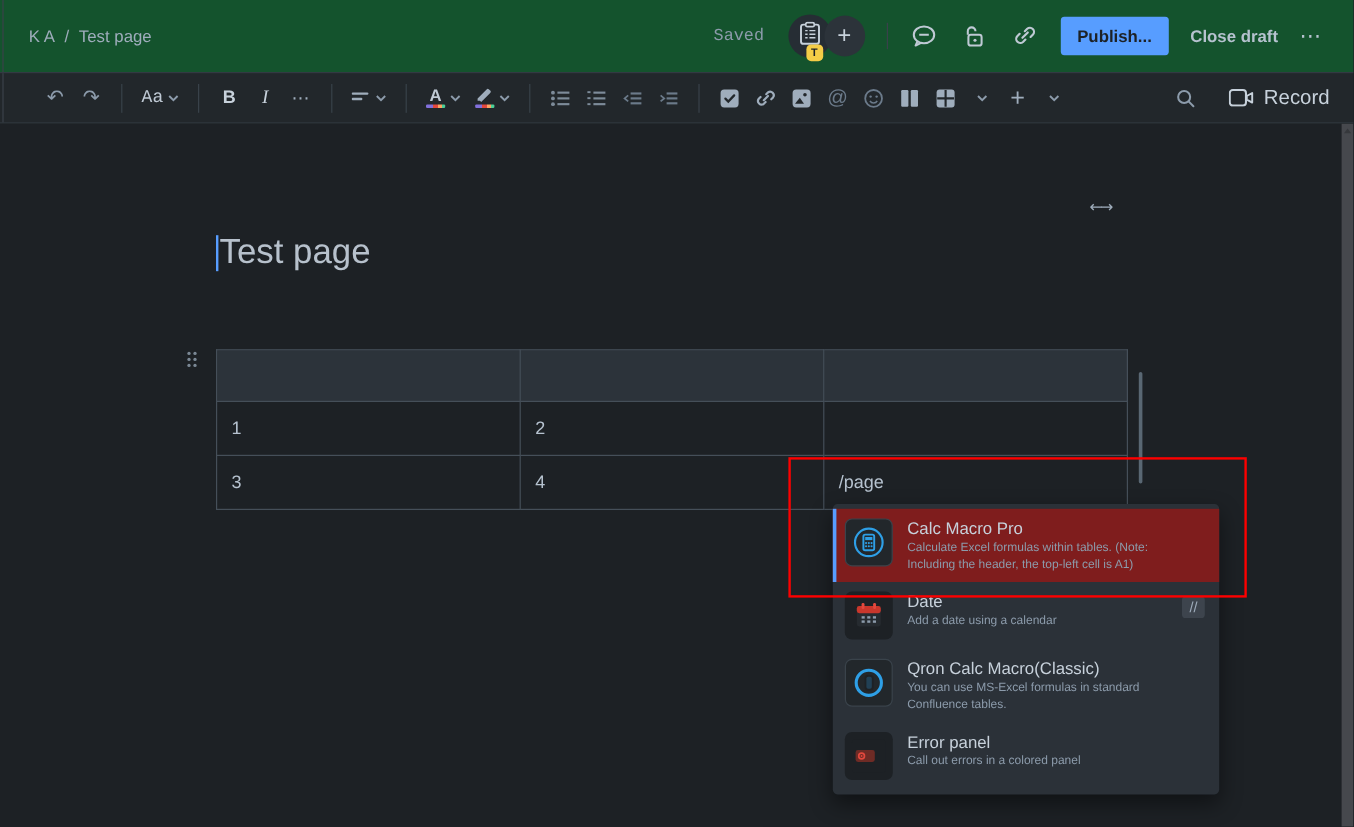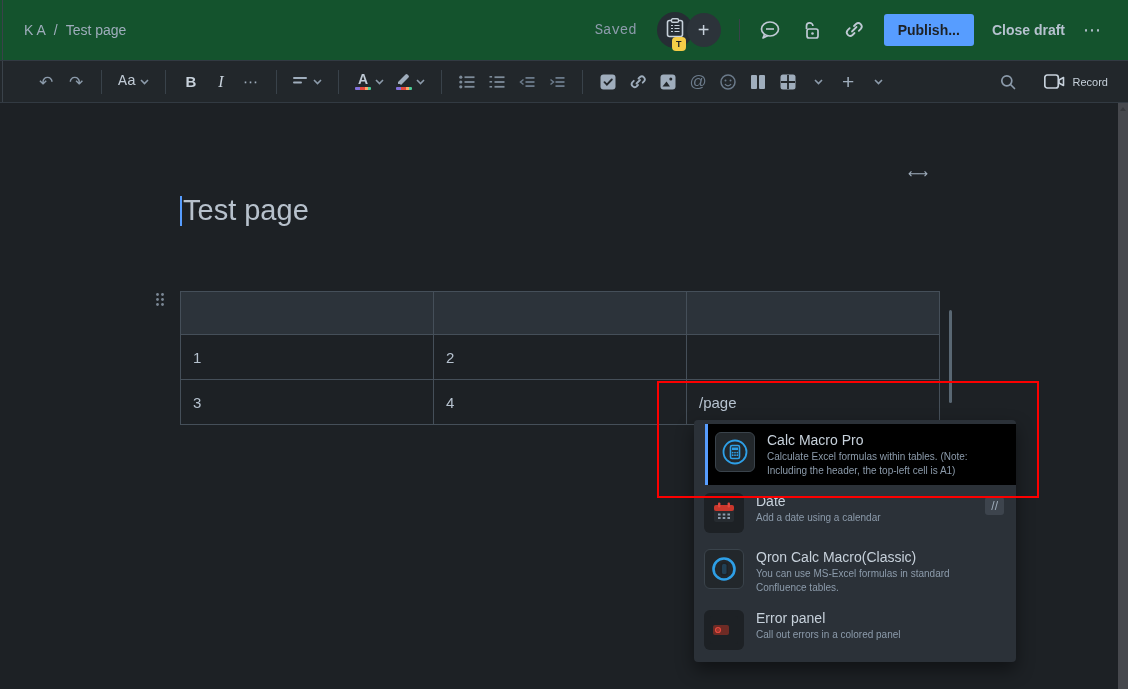--- a/index.html
+++ b/index.html
@@ -54,21 +54,21 @@
   .bold-label { font-weight:bold; font-size:15px; color:#c7d1db; }
   .italic-label { font-style:italic; font-family:"Liberation Serif", serif; font-size:16px; color:#c7d1db; }
   .dots-label { font-size:15px; color:#9fadbc; letter-spacing:1px; }
   .color-stack { display:flex; flex-direction:column; align-items:center; gap:2px; }
   .color-bar { width:16px; height:3px; border-radius:1px;
     background:linear-gradient(90deg,#8270db 0 34%,#e2483d 34% 63%,#fea362 63% 82%,#4bce97 82% 100%); }
   .a-glyph { font-size:14px; font-weight:bold; color:#bfc9d4; line-height:12px; }
   .at-glyph { font-size:17px; color:#6b7a8a; }
   .plus-glyph { font-size:21px; color:#9fadbc; line-height:20px; }
   .tb-right { margin-left:auto; display:flex; align-items:center; gap:24px; }
-  .record-btn { display:flex; align-items:center; gap:8px; color:#c7d1db; font-size:11px; cursor:pointer; }
+  .record-btn { display:flex; align-items:center; gap:8px; color:#c7d1db; font-size:17px; cursor:pointer; }
   
   .content { position:absolute; left:0; top:103px; width:1128px; height:586px; background:#1d2125; overflow:hidden; }
   .page-scrollbar { position:absolute; right:0; top:0; width:10px; height:586px; background:#46484d; cursor:pointer; }
   .page-scrollbar .sb-arrow { position:absolute; top:4px; left:2px; width:0; height:0;
     border-left:3px solid transparent; border-right:3px solid transparent; border-bottom:4px solid #36383c; }
   .page-title { position:absolute; left:180px; top:91px; font-size:29px; color:#b7c1cc; display:flex; align-items:center; }
   .caret { width:2px; height:30px; background:#579dff; margin-right:1px; }
   .expand-icon { position:absolute; left:908px; top:63px; color:#9fadbc; font-size:13px; letter-spacing:-2px;
     font-family:"DejaVu Sans", sans-serif; cursor:pointer; }
   .drag-handle { position:absolute; left:155px; top:189px; cursor:grab; }
@@ -78,21 +78,21 @@
   .editor-table th { height:43px; background:#2c333a; }
   .editor-table td { height:45px; background:#1d2125; }
   .slash-cmd { color:#579dff; }
   .table-scrollbar { position:absolute; left:949px; top:207px; width:3px; height:93px; background:#596773; border-radius:2px; }
   
   .macro-menu {
     position:absolute; left:694px; top:317px; width:322px; background:#2b3138;
     border-radius:4px; box-shadow:0 8px 18px rgba(0,0,0,.45); padding:4px 0; z-index:5;
   }
   .macro-item { display:flex; align-items:flex-start; padding:8px 12px 8px 10px; position:relative; cursor:pointer; }
-  .macro-item.selected { background:#000000;margin-left:11px; }
+  .macro-item.selected { background:#7f1d1d; }
   .macro-item.selected::before { content:""; position:absolute; left:0; top:0; bottom:0; width:3px; background:#579dff; }
   .macro-tile {
     flex:0 0 auto; width:40px; height:40px; border-radius:6px; background:#22272b;
     border:1px solid #3a434b; display:flex; align-items:center; justify-content:center; margin-right:12px;
   }
   .macro-tile.plain { border:none; background:#1d2125; }
   .macro-text { width:238px; }
   .macro-title { font-size:14px; color:#c7d1db; margin-bottom:2px; }
   .macro-desc { font-size:10px; line-height:1.35; color:#8c9bab; }
   .shortcut-badge { margin-left:auto; background:#3d444d; color:#9fadbc; font-size:12px; border-radius:3px;

